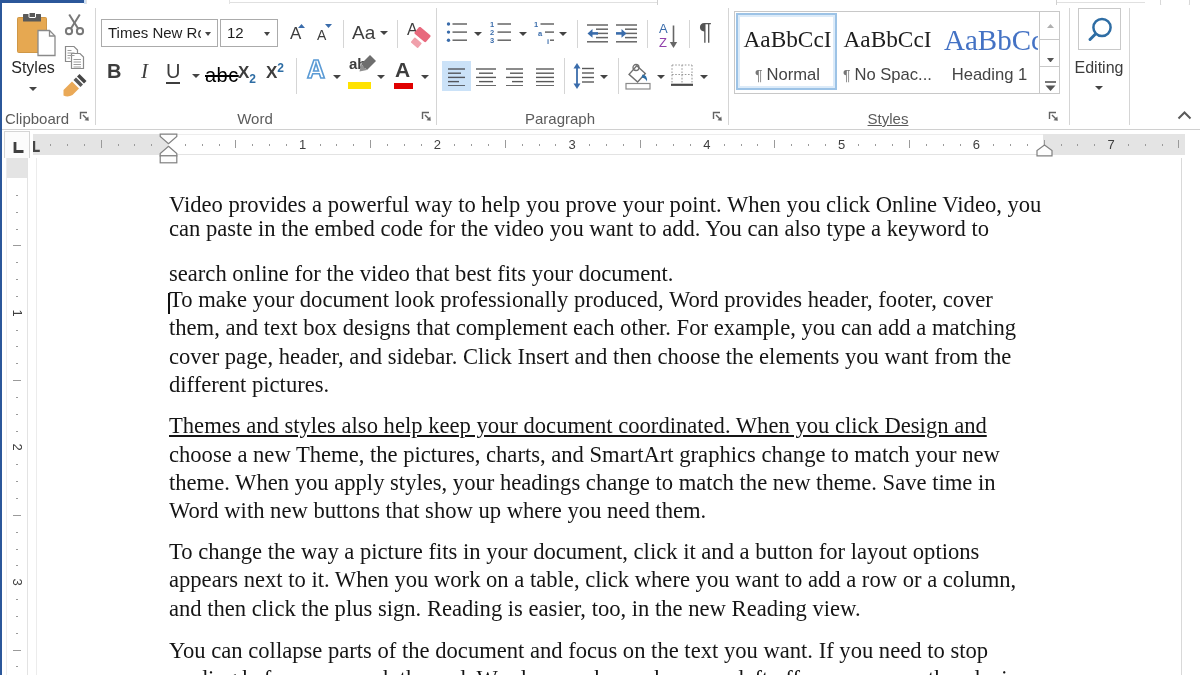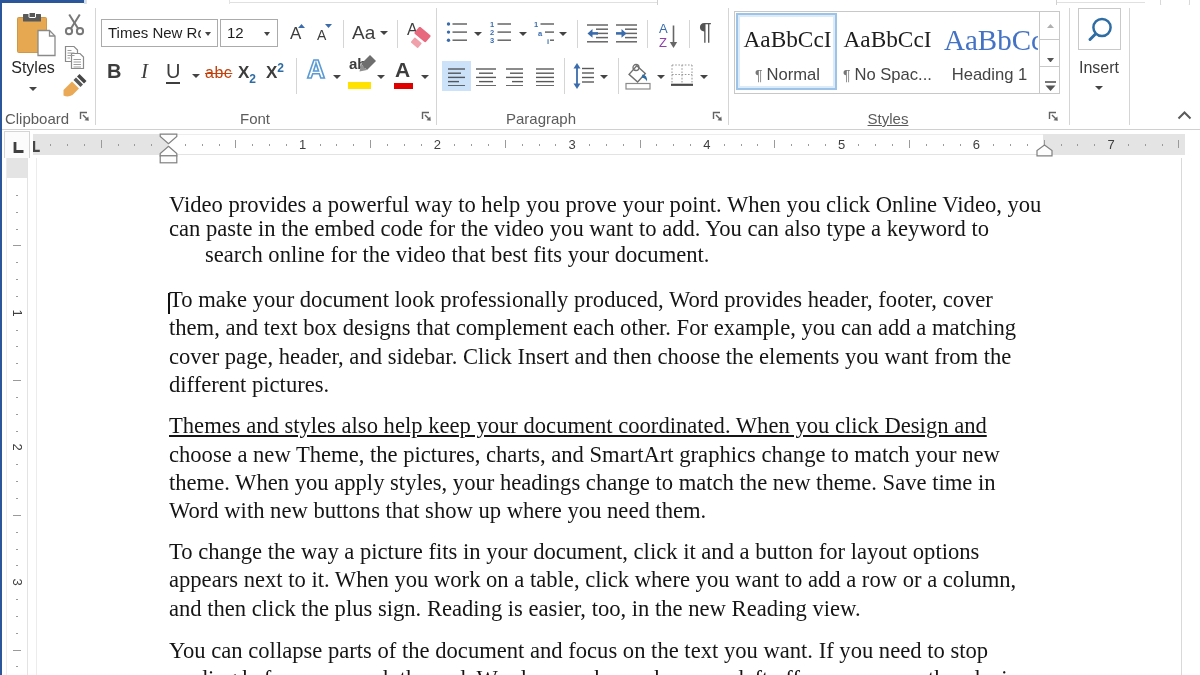--- a/index.html
+++ b/index.html
@@ -110,37 +110,37 @@
   <div class="abs" style="left:407px;top:16px;font-size:16px;color:#3d3d3d;">A</div>
   <svg class="ic" style="left:411px;top:22px;" width="21" height="22" viewBox="0 0 21 22">
     <rect x="4" y="3" width="15" height="9" rx="1.5" transform="rotate(40 11.5 7.5)" fill="#e8697d"></rect>
     <rect x="0.5" y="12.5" width="9.5" height="6.5" rx="1" transform="rotate(40 5.25 15.75)" fill="#f0a0ab"></rect>
   </svg>
 
   <div class="abs" style="left:107px;top:55px;font-size:20px;font-weight:bold;color:#3d3d3d;">B</div>
   <div class="abs" style="left:141px;top:54px;font-size:21px;font-style:italic;font-family:'Liberation Serif',serif;color:#3d3d3d;">I</div>
   <div class="abs" style="left:166px;top:55px;font-size:20px;color:#3d3d3d;border-bottom:2px solid #3d3d3d;line-height:22px;">U</div>
   <div class="dd" style="left:192px;top:69px;"></div>
-  <div class="abs" style="left:205px;top:59px;font-size:16px;color:#c2410c;text-decoration:line-through;letter-spacing:0.5px;">abc</div>
+  <div class="abs" style="left:205px;top:59px;font-size:20px;color:#000000;text-decoration:line-through;letter-spacing:0.5px;">abc</div>
   <div class="abs" style="left:238px;top:58px;font-size:17px;font-weight:bold;color:#3d3d3d;">X<span style="font-size:12px;color:#2e6da4;position:relative;top:5px;">2</span></div>
   <div class="abs" style="left:266px;top:58px;font-size:17px;font-weight:bold;color:#3d3d3d;">X<span style="font-size:12px;color:#2e6da4;position:relative;top:-6px;">2</span></div>
   <div class="sep" style="left:296px;top:53px;height:36px;"></div>
   <div class="abs" style="left:307px;top:50px;font-size:25px;font-weight:bold;color:#fff;-webkit-text-stroke:1.6px #5b9bd5;">A</div>
   <div class="dd" style="left:333px;top:70px;"></div>
   <div class="abs" style="left:349px;top:50px;font-size:15px;font-weight:bold;color:#3d3d3d;">ab</div>
   <svg class="ic" style="left:358px;top:48px;" width="20" height="21" viewBox="0 0 20 21">
     <path d="M12 2 L18 8 L9 17 L3 11 Z" fill="#6e6e6e"></path>
     <path d="M3 11 L9 17 L1.5 18.5 Z" fill="#909090"></path>
   </svg>
   <div class="abs" style="left:348px;top:77px;width:23px;height:7px;background:#ffe200;"></div>
   <div class="dd" style="left:377px;top:70px;"></div>
   <div class="abs" style="left:395px;top:53px;font-size:21px;font-weight:bold;color:#3d3d3d;">A</div>
   <div class="abs" style="left:394px;top:78px;width:19px;height:6px;background:#e00000;"></div>
   <div class="dd" style="left:421px;top:70px;"></div>
-  <div class="grplabel" style="left:205px;top:105px;width:100px;">Font</div>
+  <div class="grplabel" style="left:205px;top:105px;width:100px;">Word</div>
   <svg class="ic" style="left:421px;top:106px;" width="12" height="12" viewBox="0 0 12 12">
     <path d="M8 1.5 H1.5 V8" fill="none" stroke="#636363" stroke-width="1.4"></path>
     <line x1="4" y1="4" x2="8.5" y2="8.5" stroke="#636363" stroke-width="1.4"></line>
     <path d="M9.8 9.8 L5.5 9.3 L9.3 5.5 Z" fill="#636363"></path>
   </svg>
 
   <svg class="ic" style="left:445px;top:16px;" width="24" height="23" viewBox="0 0 24 23">
     <g fill="#3a6cab">
         <circle cx="3.5" cy="3" r="1.7"></circle>
         <circle cx="3.5" cy="11.1" r="1.7"></circle>
@@ -282,21 +282,21 @@
     <g stroke="#9a9a9a" stroke-width="1.1" stroke-dasharray="1.6 1.6">
       <line x1="1" y1="1" x2="21" y2="1"></line>
         <line x1="1" y1="1" x2="1" y2="20"></line>
         <line x1="21" y1="1" x2="21" y2="20"></line>
       <line x1="11" y1="1" x2="11" y2="20"></line>
         <line x1="1" y1="10.5" x2="21" y2="10.5"></line>
     </g>
     <line x1="0" y1="20.8" x2="22" y2="20.8" stroke="#4a4a4a" stroke-width="2.2"></line>
   </svg>
   <div class="dd" style="left:700px;top:70px;"></div>
-  <div class="grplabel" style="left:491px;top:105px;width:100px;">Paragraph</div>
+  <div class="grplabel" style="left:510px;top:105px;width:100px;">Paragraph</div>
   <svg class="ic" style="left:712px;top:106px;" width="12" height="12" viewBox="0 0 12 12">
     <path d="M8 1.5 H1.5 V8" fill="none" stroke="#636363" stroke-width="1.4"></path>
     <line x1="4" y1="4" x2="8.5" y2="8.5" stroke="#636363" stroke-width="1.4"></line>
     <path d="M9.8 9.8 L5.5 9.3 L9.3 5.5 Z" fill="#636363"></path>
   </svg>
 
   <div class="abs" style="left:734px;top:6px;width:306px;height:83px;border:1px solid #c8c8c8;box-sizing:border-box;background:#fff;"></div>
 
   <div class="abs" style="left:736px;top:8px;width:101px;height:77px;border:2px solid #9dc3e6;box-shadow:inset 0 0 0 2px #dcebf9;box-sizing:border-box;background:#fff;"></div>
   <div class="abs" style="left:740px;top:21px;width:95px;text-align:center;font-family:'Liberation Serif',serif;font-size:23.3px;color:#1d1d1d;">AaBbCcI</div>
@@ -326,21 +326,21 @@
     <path d="M8 1.5 H1.5 V8" fill="none" stroke="#636363" stroke-width="1.4"></path>
     <line x1="4" y1="4" x2="8.5" y2="8.5" stroke="#636363" stroke-width="1.4"></line>
     <path d="M9.8 9.8 L5.5 9.3 L9.3 5.5 Z" fill="#636363"></path>
   </svg>
 
   <div class="abs" style="left:1078px;top:3px;width:43px;height:42px;border:1px solid #c9c9c9;box-sizing:border-box;background:#fff;"></div>
   <svg class="ic" style="left:1085px;top:11px;" width="32" height="32" viewBox="0 0 32 32">
     <circle cx="17" cy="11.5" r="8.6" fill="none" stroke="#2e6da4" stroke-width="2.5"></circle>
     <line x1="10.5" y1="18" x2="5" y2="23.5" stroke="#2e6da4" stroke-width="3" stroke-linecap="round"></line>
   </svg>
-  <div class="abs" style="left:1068px;top:54px;width:62px;text-align:center;font-size:16px;color:#3b3b3b;">Insert</div>
+  <div class="abs" style="left:1068px;top:54px;width:62px;text-align:center;font-size:16px;color:#3b3b3b;">Editing</div>
   <div class="dd" style="left:1095px;top:81px;"></div>
 
   <svg class="ic" style="left:1177px;top:106px;" width="15" height="9" viewBox="0 0 15 9">
     <path d="M1.5 7.5 L7.5 1.5 L13.5 7.5" fill="none" stroke="#5a5a5a" stroke-width="2"></path>
   </svg>
 </div>
 
 <div id="rulerrow" class="abs" style="left:0;top:130px;width:1200px;height:28px;background:#ffffff;">
 
   <div class="abs" style="left:4px;top:1px;width:26px;height:28px;background:#fcfcfc;border:1px solid #d5d5d5;box-sizing:border-box;"></div>
@@ -473,21 +473,21 @@
 
   <div class="abs" style="left:36px;top:0;width:1px;height:517px;background:#ececec;"></div>
   <div class="abs" style="left:1181px;top:0;width:1px;height:517px;background:#d9d9d9;"></div>
 
   <div class="abs" style="left:168px;top:135px;width:1.5px;height:21px;background:#111;"></div>
 </div>
 
 <div id="text">
 <div class="docline" style="top:191px;">Video provides a powerful way to help you prove your point. When you click Online Video, you</div>
 <div class="docline" style="top:215.2px;">can paste in the embed code for the video you want to add. You can also type a keyword to</div>
-<div class="docline" style="top:241px;margin-left:36px;">search online for the video that best fits your document.</div>
+<div class="docline" style="top:260px;">search online for the video that best fits your document.</div>
 <div class="docline" style="top:286.0px;">To make your document look professionally produced, Word provides header, footer, cover</div>
 <div class="docline" style="top:314.3px;">them, and text box designs that complement each other. For example, you can add a matching</div>
 <div class="docline" style="top:342.6px;">cover page, header, and sidebar. Click Insert and then choose the elements you want from the</div>
 <div class="docline" style="top:370.9px;">different pictures.</div>
 <div class="docline" style="top:412.3px;text-decoration:underline;">Themes and styles also help keep your document coordinated. When you click Design and</div>
 <div class="docline" style="top:440.6px;">choose a new Theme, the pictures, charts, and SmartArt graphics change to match your new</div>
 <div class="docline" style="top:468.9px;">theme. When you apply styles, your headings change to match the new theme. Save time in</div>
 <div class="docline" style="top:497.2px;text-align:right;">Word with new buttons that show up where you need them.</div>
 <div class="docline" style="top:537.9px;">To change the way a picture fits in your document, click it and a button for layout options</div>
 <div class="docline" style="top:566.2px;">appears next to it. When you work on a table, click where you want to add a row or a column,</div>

